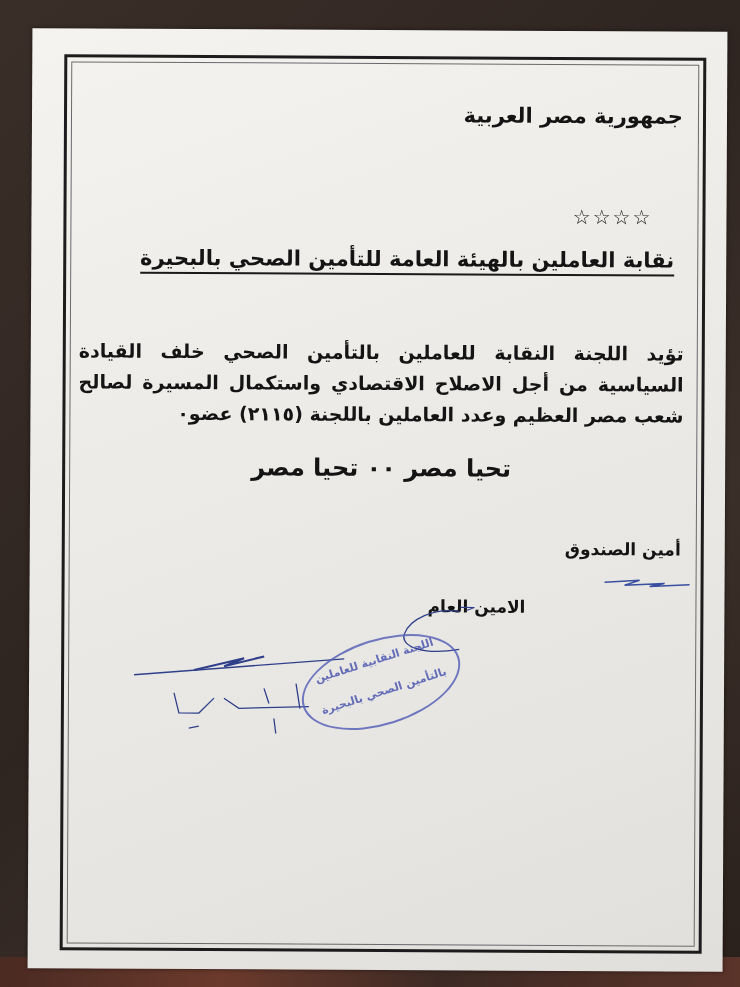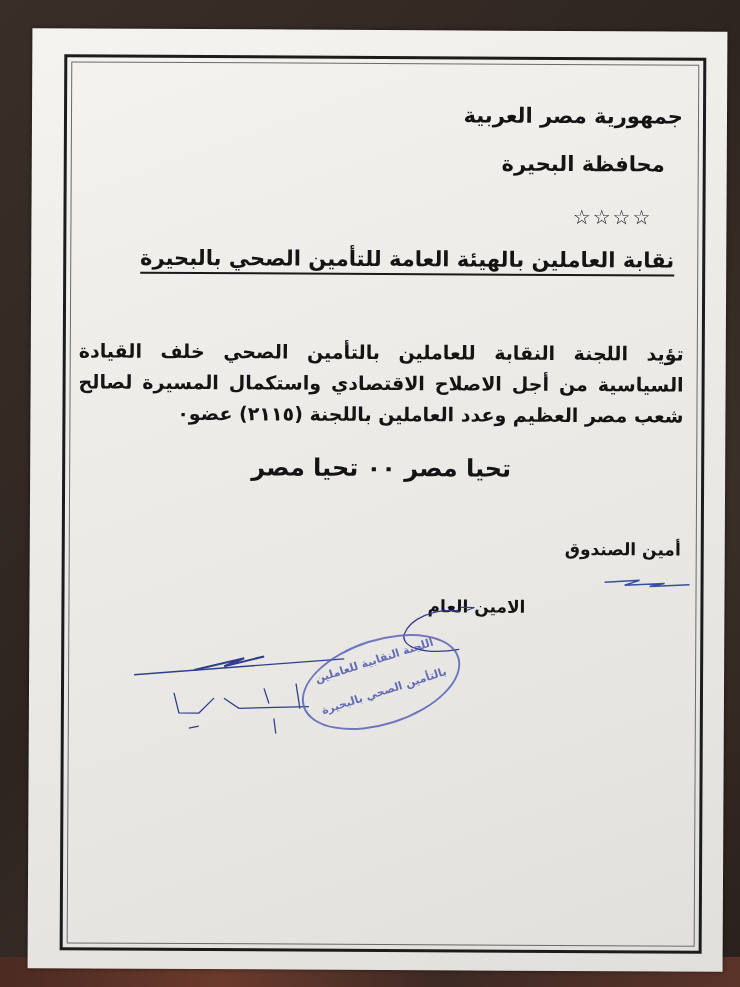--- a/index.html
+++ b/index.html
@@ -58,21 +58,20 @@
 <body>
 
 <div class="table-bg-bottom"></div>
 
 <div class="paper">
   <div class="frame-outer">
     <div class="frame-inner"></div>
 
     <div class="content">
       <div class="line h1">جمهورية مصر العربية</div>
-      <div class="line h2">محافظة البحيرة</div>
       <div class="line stars">☆☆☆☆</div>
       <div class="line union">نقابة العاملين بالهيئة العامة للتأمين الصحي بالبحيرة</div>
 
       <div class="para">تؤيد اللجنة النقابة للعاملين بالتأمين الصحي  خلف القيادة السياسية من أجل الاصلاح الاقتصادي واستكمال المسيرة لصالح شعب مصر العظيم وعدد العاملين باللجنة (٢١١٥) عضو٠</div>
 
       <div class="line slogan">تحيا مصر ٠٠ تحيا مصر</div>
 
       <div class="line treasurer">أمين الصندوق</div>
       <div class="line secgen">الامين العام</div>
     </div>

